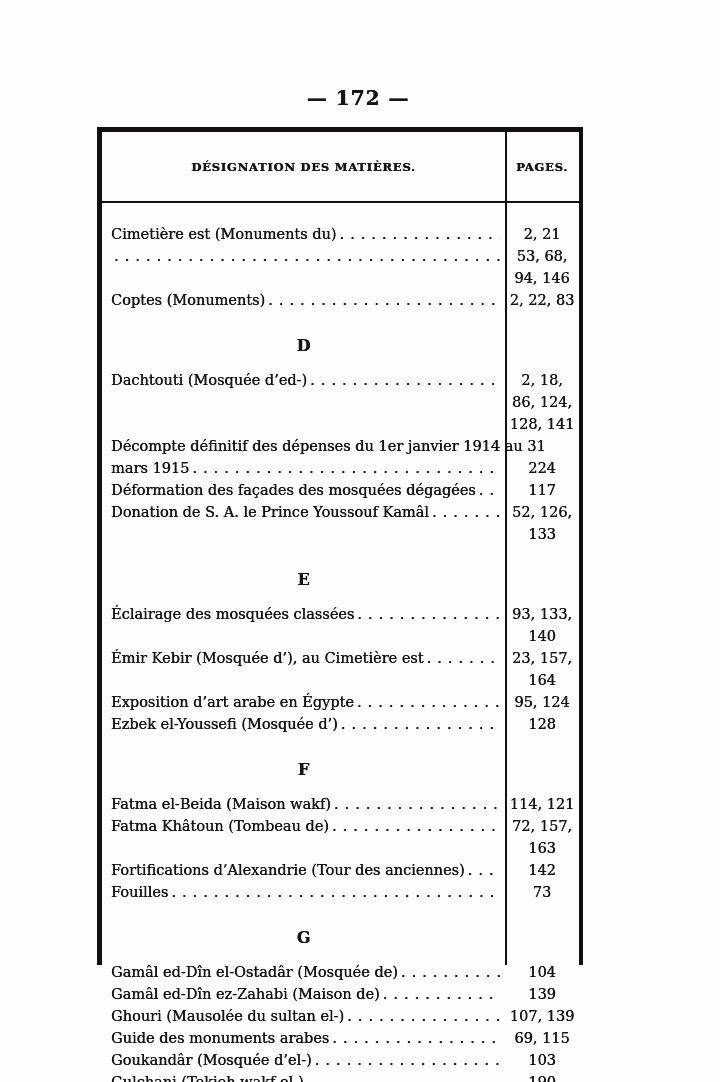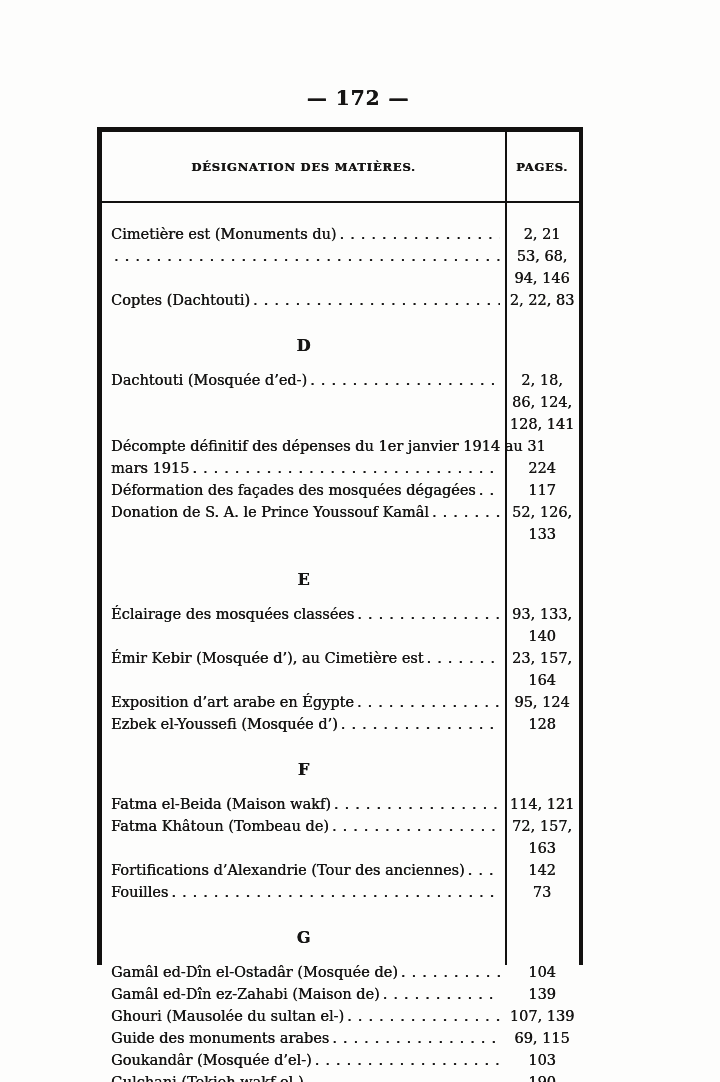--- a/index.html
+++ b/index.html
@@ -113,21 +113,21 @@
           <div class="pages-cell">2, 21</div>
         </div>
         <div class="row">
           <div class="label-cell">
             <span class="dots">......................................................................</span>
           </div>
           <div class="pages-cell">53, 68, 94, 146</div>
         </div>
         <div class="row">
           <div class="label-cell">
-            <span class="label">Coptes (Dachtouti)</span>
+            <span class="label">Coptes (Monuments)</span>
             <span class="dots">......................................................................</span>
           </div>
           <div class="pages-cell">2, 22, 83</div>
         </div>
       </div>
       <div class="section">
         <div class="section-letter">D</div>
         <div class="row">
           <div class="label-cell">
             <span class="label">Dachtouti (Mosquée d’ed-)</span>

